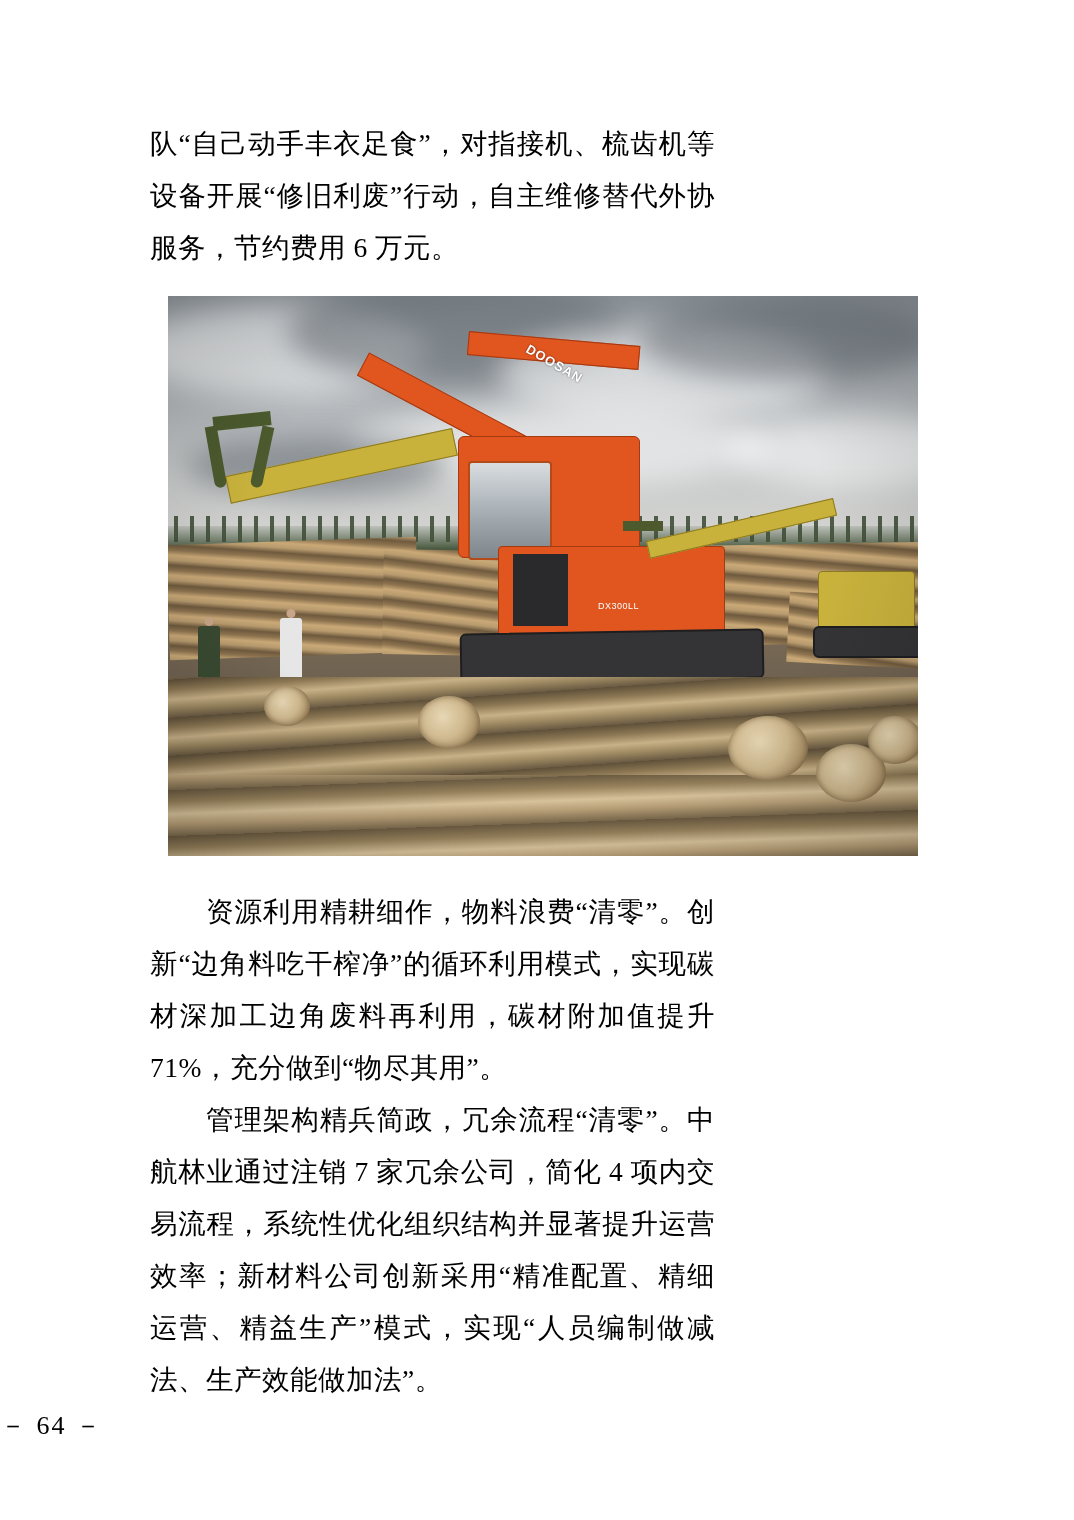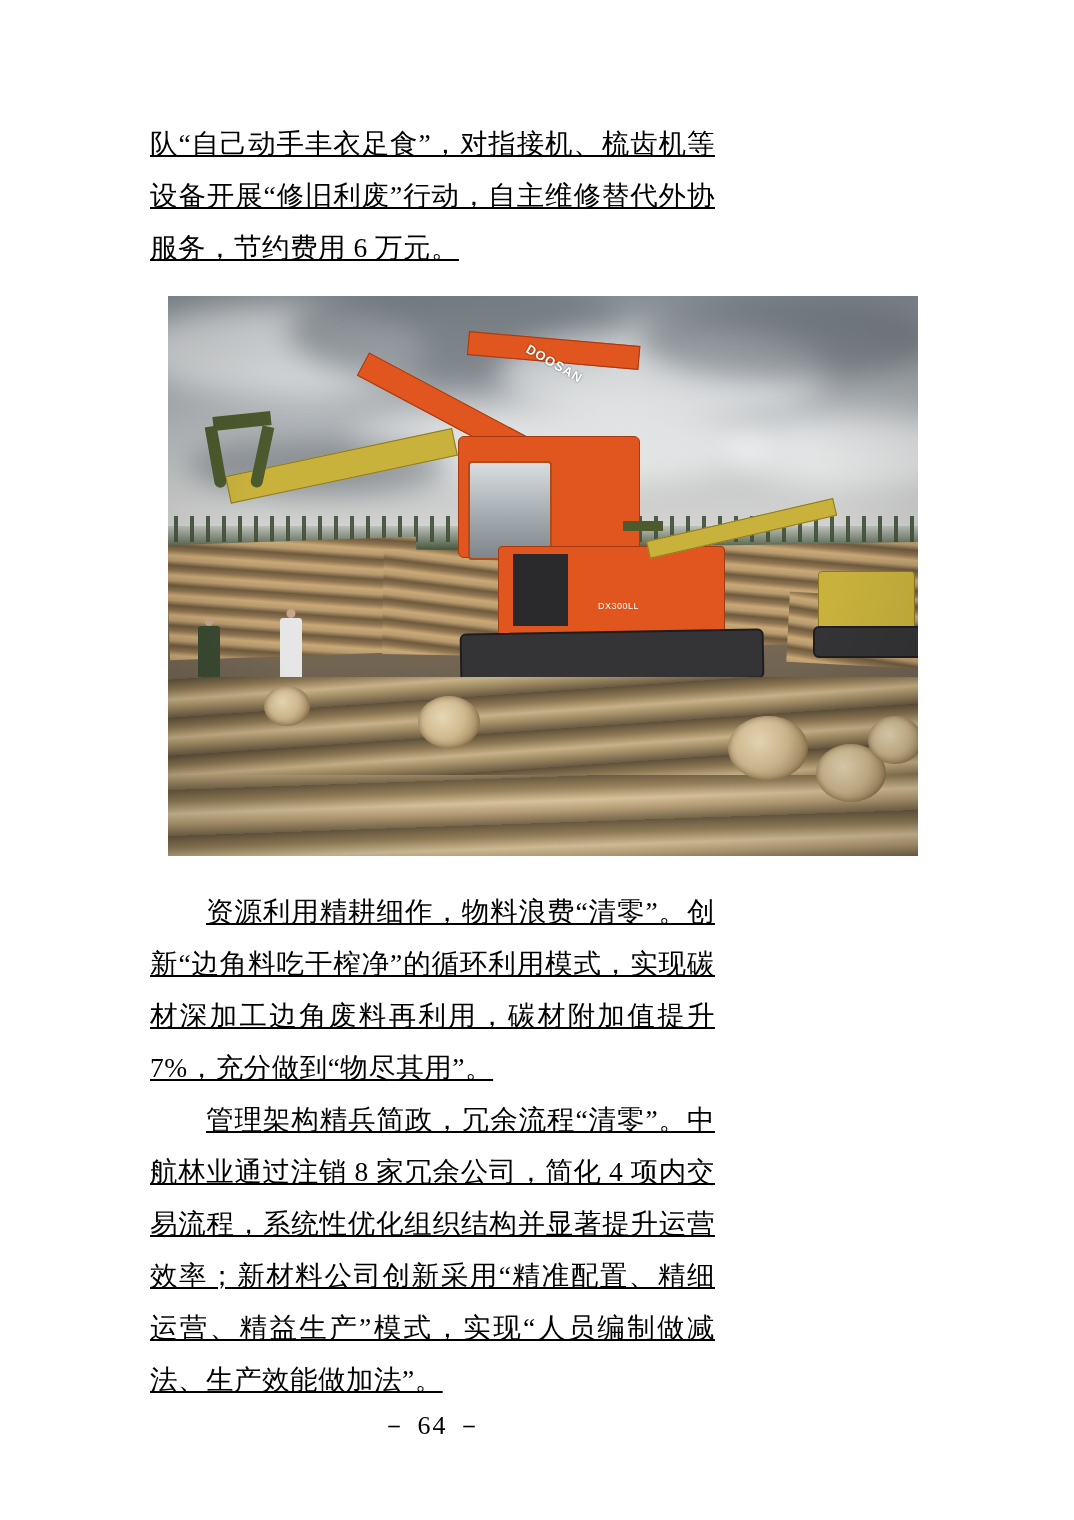--- a/index.html
+++ b/index.html
@@ -15,21 +15,20 @@
     color: #000000;
     overflow: hidden;
   }
   .page {
     position: absolute;
     left: 0; top: 0;
     width: 865px;
     height: 1520px;
     box-sizing: border-box;
     padding: 118px 150px 0 150px;
-    text-decoration: underline;
   }
   .para {
     font-size: 27.5px;
     line-height: 52px;
     letter-spacing: 0.5px;
     text-align: justify;
     text-justify: inter-ideograph;
     margin: 0;
   }
   .para.indent {
@@ -188,21 +187,20 @@
     position: absolute;
     inset: 0;
     background: radial-gradient(ellipse at 50% 45%, rgba(0,0,0,0) 55%, rgba(0,0,0,0.18) 100%);
     pointer-events: none;
   }
   .pagenum {
     position: absolute;
     left: 0;
     bottom: 77px;
     width: 100%;
-    text-align: center;
     font-size: 26px;
     letter-spacing: 2px;
   }
 </style>
 </head>
 <body>
 
 <div class="page">
 
   <p class="para">队“自己动手丰衣足食”，对指接机、梳齿机等设备开展“修旧利废”行动，自主维修替代外协服务，节约费用 6 万元。</p>
@@ -262,17 +260,17 @@
       <div class="logend" style="left:560px; top:420px; width:80px; height:64px;"></div>
       <div class="logend" style="left:648px; top:448px; width:70px; height:58px;"></div>
       <div class="logend" style="left:700px; top:420px; width:54px; height:48px;"></div>
       <div class="logend" style="left:250px; top:400px; width:62px; height:52px;"></div>
       <div class="logend" style="left:96px; top:390px; width:46px; height:40px;"></div>
 
       <div class="vignette"></div>
     </div>
   </div>
 
-  <p class="para indent">资源利用精耕细作，物料浪费“清零”。创新“边角料吃干榨净”的循环利用模式，实现碳材深加工边角废料再利用，碳材附加值提升 7%，充分做到“物尽其用”。</p>
-  <p class="para indent">管理架构精兵简政，冗余流程“清零”。中航林业通过注销 8 家冗余公司，简化 4 项内交易流程，系统性优化组织结构并显著提升运营效率；新材料公司创新采用“精准配置、精细运营、精益生产”模式，实现“人员编制做减法、生产效能做加法”。</p>
+  <p class="para indent">资源利用精耕细作，物料浪费“清零”。创新“边角料吃干榨净”的循环利用模式，实现碳材深加工边角废料再利用，碳材附加值提升 71%，充分做到“物尽其用”。</p>
+  <p class="para indent">管理架构精兵简政，冗余流程“清零”。中航林业通过注销 7 家冗余公司，简化 4 项内交易流程，系统性优化组织结构并显著提升运营效率；新材料公司创新采用“精准配置、精细运营、精益生产”模式，实现“人员编制做减法、生产效能做加法”。</p>
 
   <div class="pagenum">－ 64 －</div>
 </div>
 
 </body></html>

